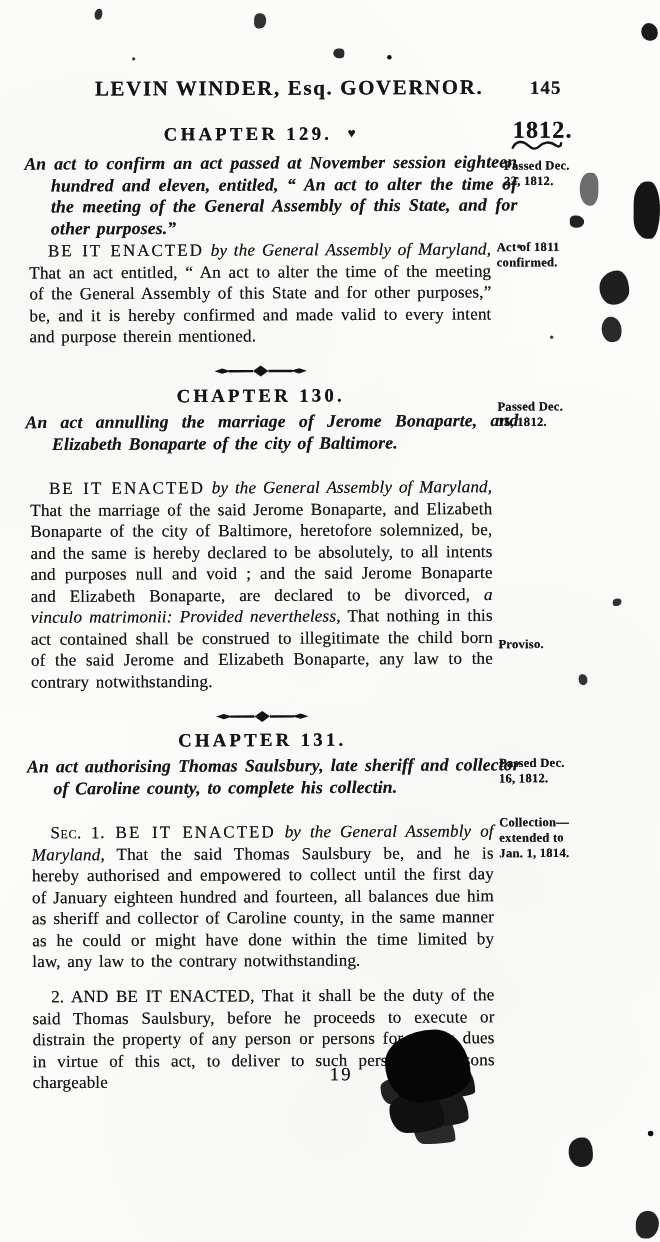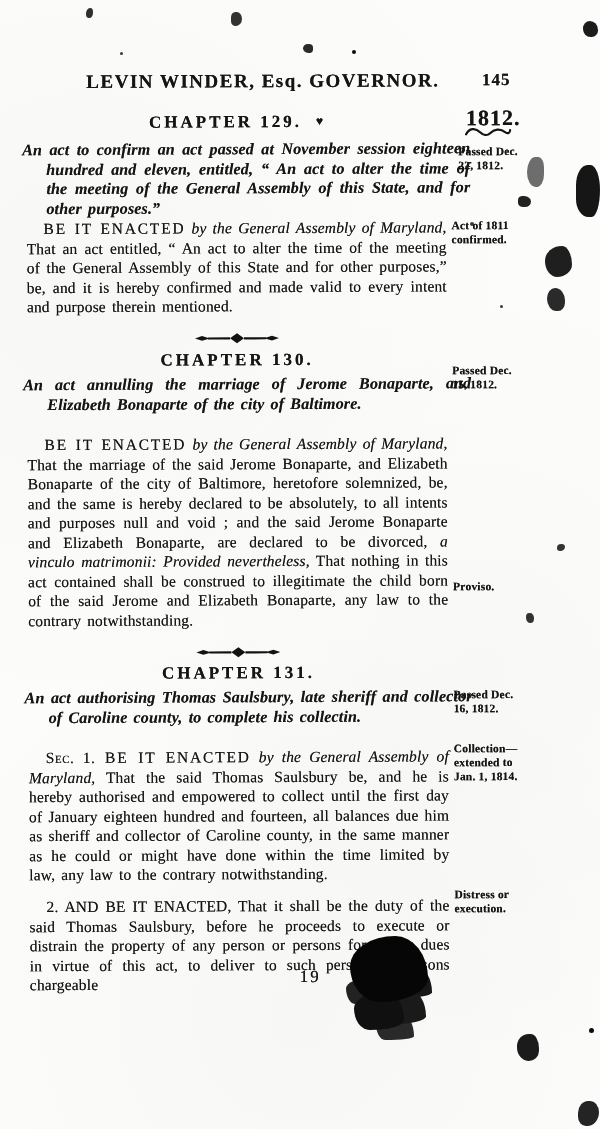--- a/index.html
+++ b/index.html
@@ -126,22 +126,20 @@
     <div class="mnote" style="top:219px;">Act of 1811
 confirmed.</div>
     <div class="mnote" style="top:364px;">Passed Dec.
 15, 1812.</div>
     <div class="mnote" style="top:556px;margin-top:24px;">Proviso.</div>
     <div class="mnote" style="top:688px;">Passed Dec.
 16, 1812.</div>
     <div class="mnote" style="top:742px;">Collection—
 extended to
 Jan. 1, 1814.</div>
-    <div class="mnote" style="top:888px;">Distress or
-execution.</div>
 
     <div class="chap" style="top:112px;">
       <span>CHAPTER 129.</span><span class="heart">♥</span>
     </div>
     <div class="blk preamble" style="top:139px;">An act to confirm an act passed at November session eighteen hundred and eleven, entitled, “ An act to alter the time of the meeting of the General Assembly of this State, and for other purposes.”</div>
     <div class="blk indent" style="top:218px;">
       <span class="caps">BE IT ENACTED</span><span class="ital"> by the General Assembly of Maryland,</span><span> That an act entitled, “ An act to alter the time of the meeting of the General Assembly of this State and for other purposes,” be, and it is hereby confirmed and made valid to every intent and purpose therein mentioned.</span>
     </div>
 
     <div class="divider" style="top:330px;">

